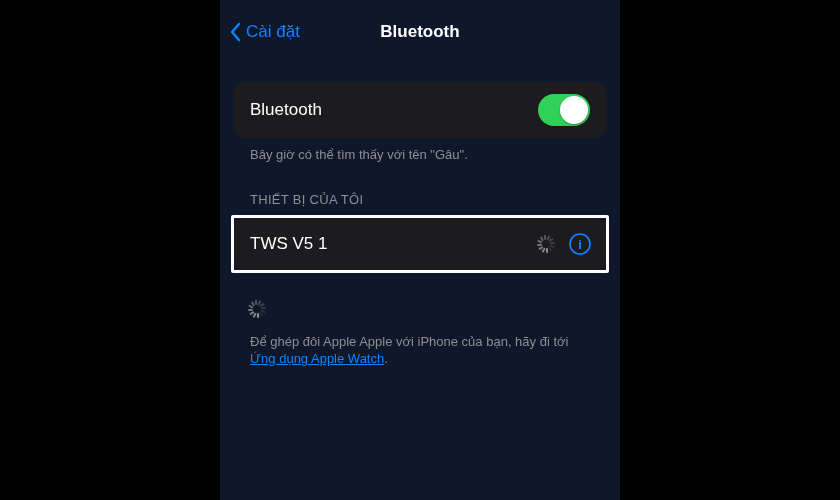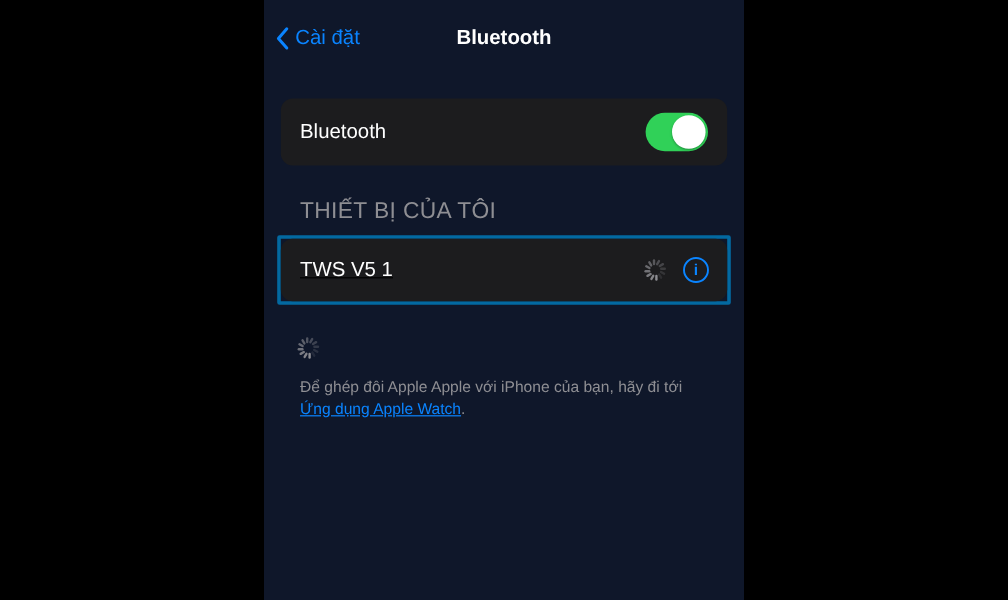--- a/index.html
+++ b/index.html
@@ -77,33 +77,32 @@
   }
 
   .footer-text {
     color: #8e8e93;
     font-size: 13px;
     padding: 8px 16px 0 16px;
     line-height: 1.35;
   }
   .section-header {
     color: #8e8e93;
-    font-size: 19px;
+    font-size: 13px;
     padding: 28px 16px 8px 16px;
     letter-spacing: 0.3px;
     display: flex;
     align-items: center;
     gap: 8px;
   }
 
   .highlight {
-    border: 3px solid #0369a1;
+    border: 3px solid #ffffff;
     border-radius: 2px;
     margin: 0 -3px;
-    text-decoration: underline;
   }
   .device-row {
     background: #1c1c1e;
     border-radius: 10px;
     display: flex;
     align-items: center;
     justify-content: space-between;
     padding: 14px 14px 14px 16px;
     min-height: 48px;
     cursor: pointer;
@@ -166,20 +165,21 @@
 
     <div class="cell-group">
       <div class="cell">
         <div class="cell-label">Bluetooth</div>
         <div class="toggle">
           <div class="knob"></div>
         </div>
       </div>
     </div>
 
+    <div class="footer-text">Bây giờ có thể tìm thấy với tên "Gâu".</div>
 
     <div class="section-header">THIẾT BỊ CỦA TÔI</div>
 
     <div class="highlight">
       <div class="device-row">
         <div class="device-name">TWS V5 1</div>
         <div class="device-right">
           <div class="spinner">
             <span></span>
               <span></span>

